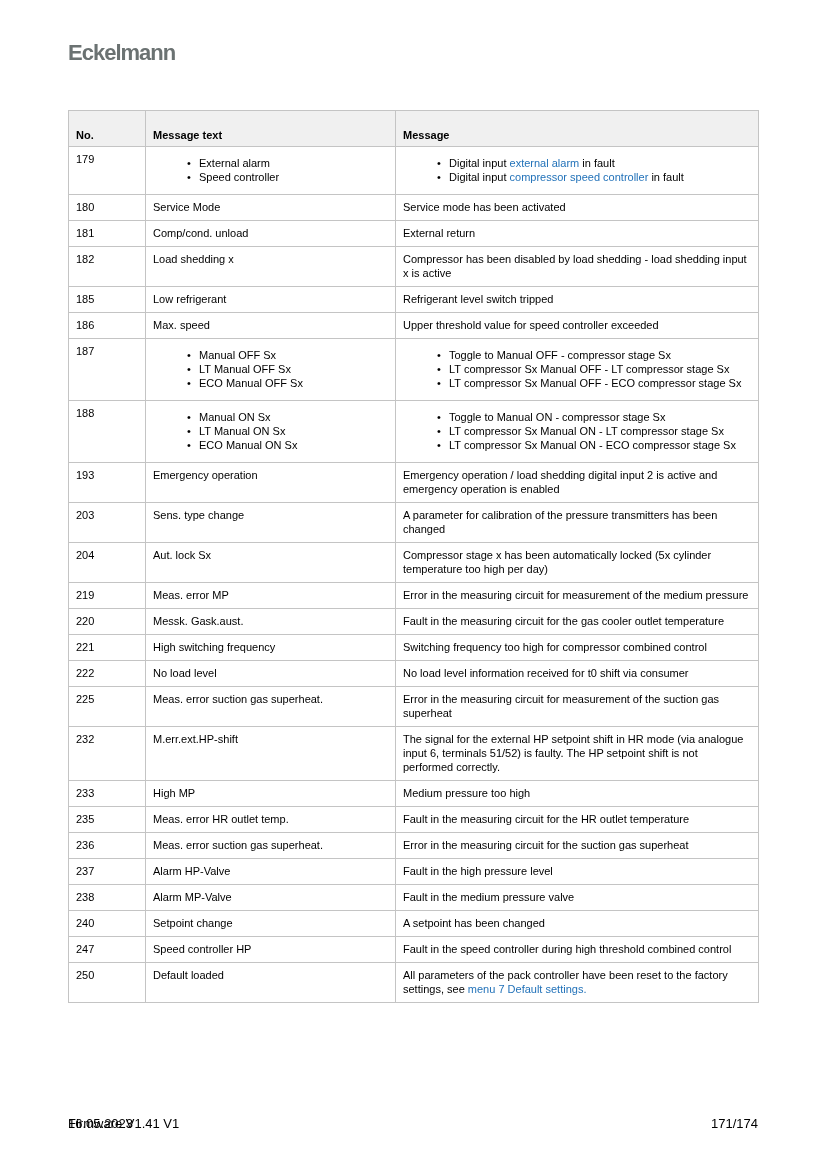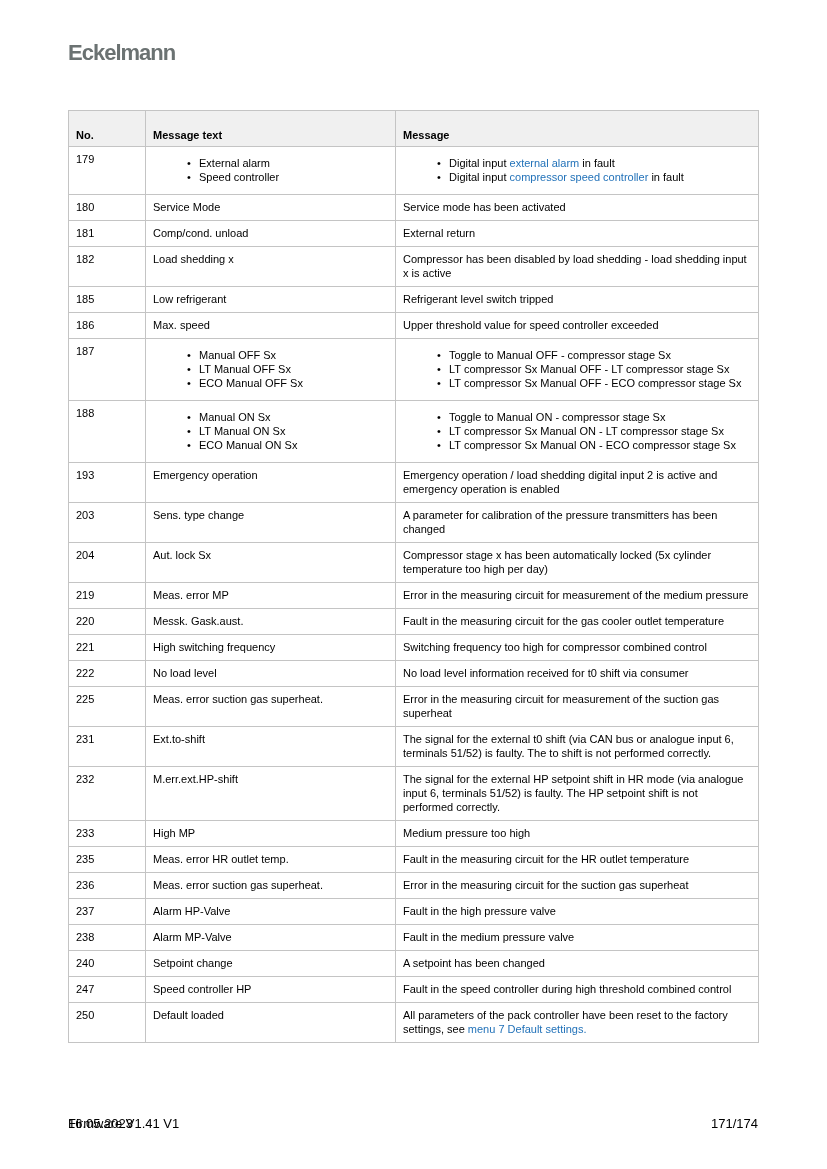--- a/index.html
+++ b/index.html
@@ -264,29 +264,20 @@
         <tr>
           <td>225</td>
           <td>
             <div><span>Meas. error suction gas superheat.</span></div>
           </td>
           <td>
             <div><span>Error in the measuring circuit for measurement of the suction gas superheat</span></div>
           </td>
         </tr>
         <tr>
-          <td>231</td>
-          <td>
-            <div><span>Ext.to-shift</span></div>
-          </td>
-          <td>
-            <div><span>The signal for the external t0 shift (via CAN bus or analogue input 6, terminals 51/52) is faulty. The to shift is not performed correctly.</span></div>
-          </td>
-        </tr>
-        <tr>
           <td>232</td>
           <td>
             <div><span>M.err.ext.HP-shift</span></div>
           </td>
           <td>
             <div><span>The signal for the external HP setpoint shift in HR mode (via analogue input 6, terminals 51/52) is faulty. The HP setpoint shift is not performed correctly.</span></div>
           </td>
         </tr>
         <tr>
           <td>233</td>
@@ -314,21 +305,21 @@
           <td>
             <div><span>Error in the measuring circuit for the suction gas superheat</span></div>
           </td>
         </tr>
         <tr>
           <td>237</td>
           <td>
             <div><span>Alarm HP-Valve</span></div>
           </td>
           <td>
-            <div><span>Fault in the high pressure valve</span></div>
+            <div><span>Fault in the high pressure level</span></div>
           </td>
         </tr>
         <tr>
           <td>238</td>
           <td>
             <div><span>Alarm MP-Valve</span></div>
           </td>
           <td>
             <div><span>Fault in the medium pressure valve</span></div>
           </td>

